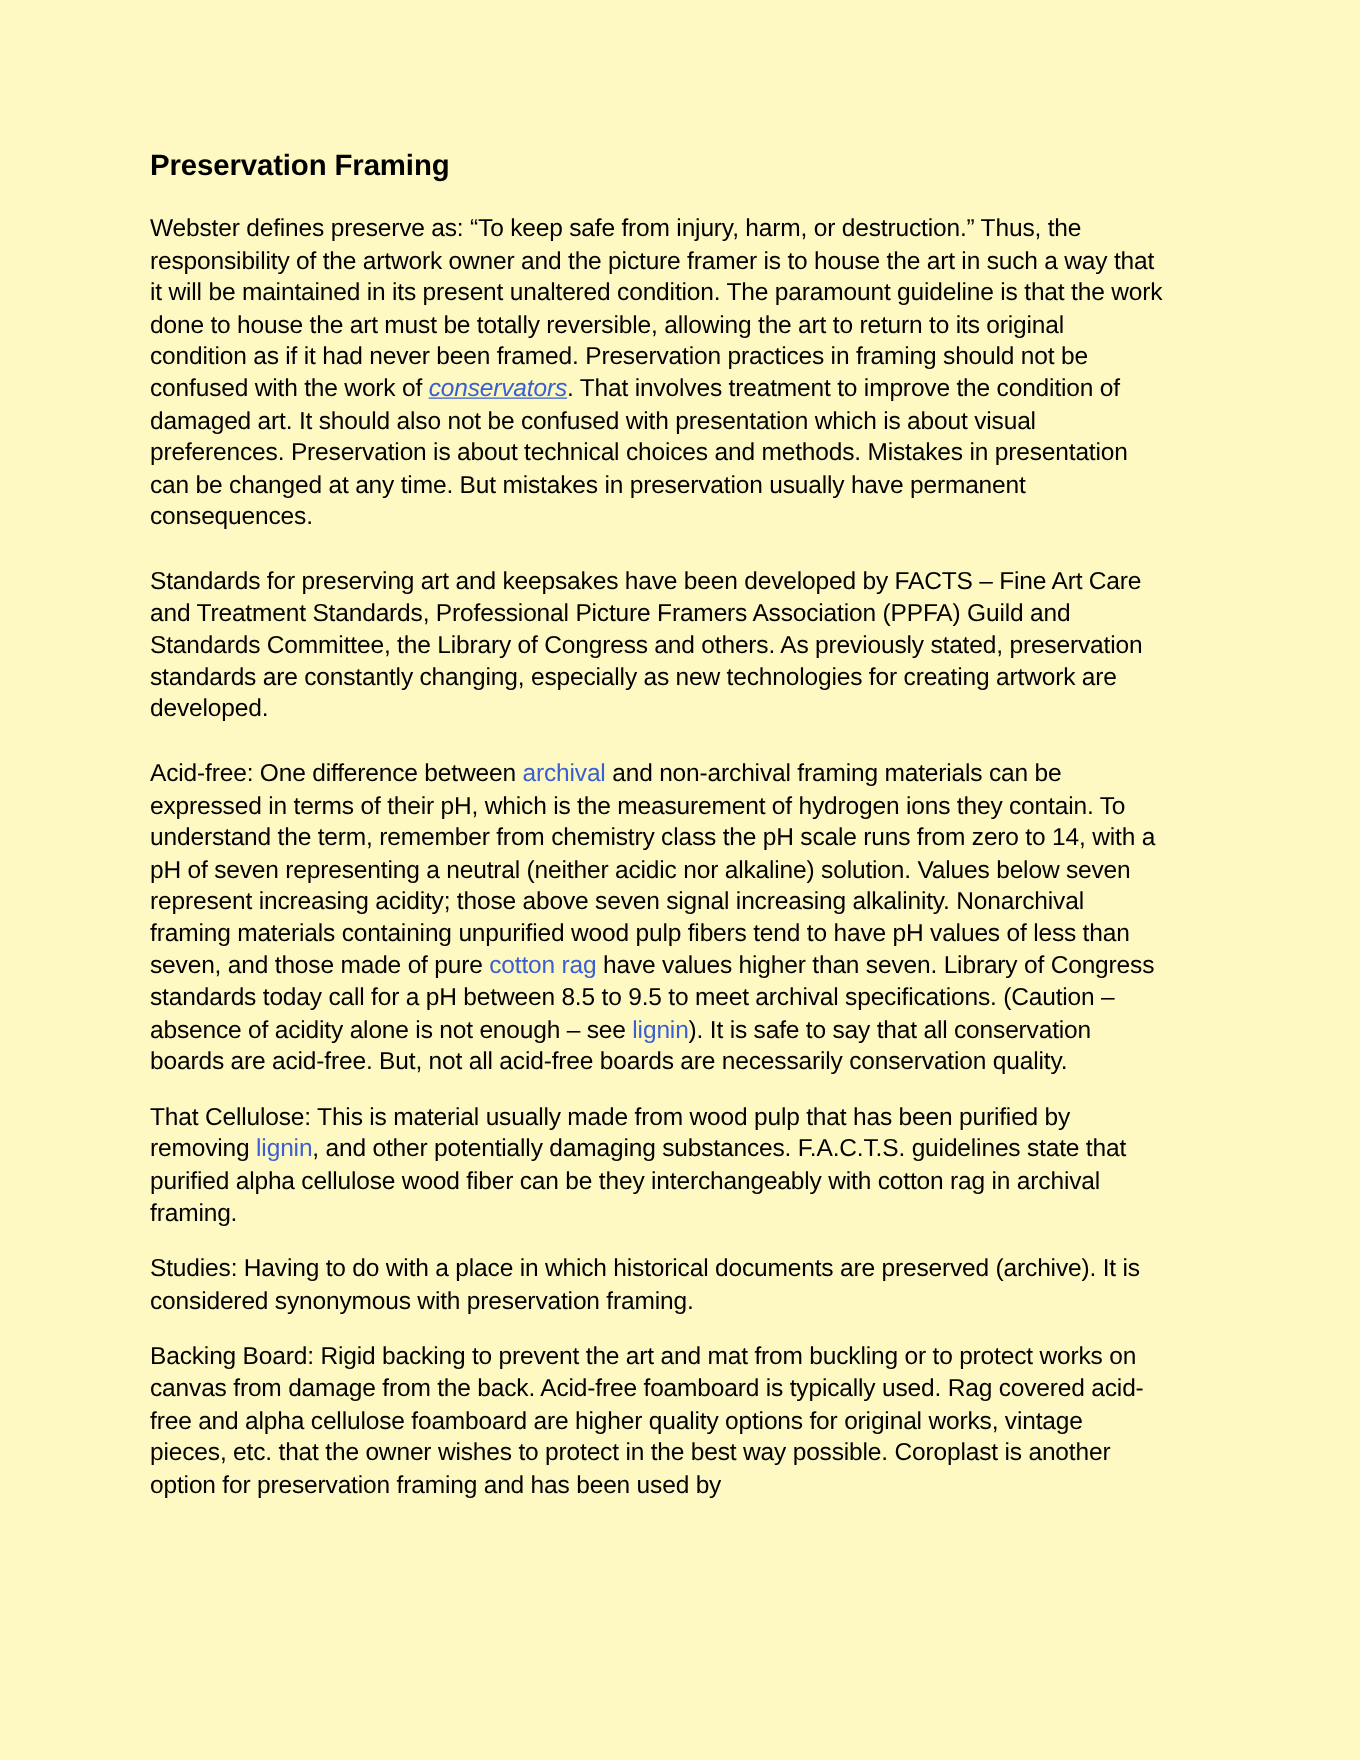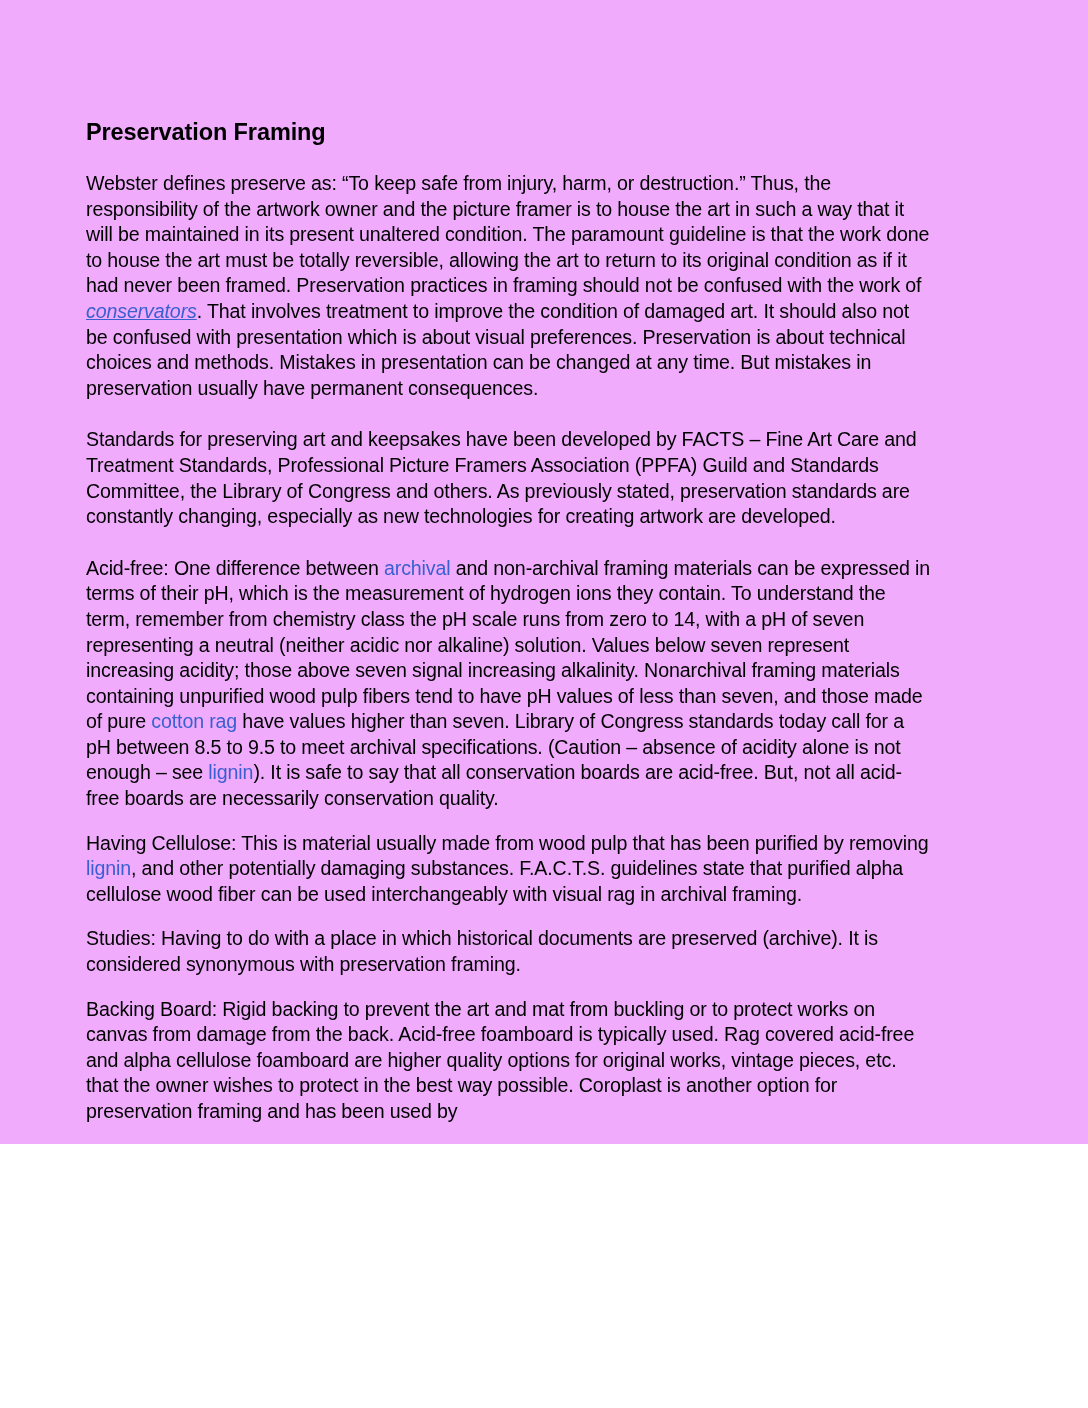--- a/index.html
+++ b/index.html
@@ -10,24 +10,24 @@
   body {
     width: 1088px;
     height: 1408px;
     font-family: "Liberation Sans", sans-serif;
     color: #000000;
     overflow: hidden;
   }
   .page {
     position: relative;
     width: 1088px;
-    height: 1144px;
-    background: #f0abfc;
+    height: 1408px;
+    background: #fef9c3;
     box-sizing: border-box;
-    padding: 118px 158px 0 86px;
+    padding: 118px 158px 0 120px;
   }
   .doc-title {
     font-size: 23.5px;
     font-weight: bold;
     line-height: 29px;
     letter-spacing: -0.1px;
     margin: 0 0 24px 0;
   }
   .doc-title .title-line {
     display: block;
@@ -67,19 +67,19 @@
   </h1>
 
   <p class="para gap-lg"><span>Webster defines preserve as: “To keep safe from injury, harm, or destruction.”  Thus, the responsibility of the artwork owner and the picture framer is to house the art in such a way that it will be maintained in its present unaltered condition.  The paramount guideline is that the work done to house the art must be totally reversible, allowing the art to return to its original condition as if it had never been framed.  </span><span class="ital">Preservation</span><span> practices in framing should not be confused with the work of </span><span class="lnk ital">conservators</span><span>.  That involves treatment to improve the condition of damaged art.  It should also not be confused with </span><span class="ital">presentation</span><span> which is about visual preferences.  </span><span class="ital">Preservation</span><span> is about technical choices and methods.  Mistakes in presentation can be changed at any time.  But mistakes in preservation usually have permanent consequences.</span></p>
 
   <p class="para gap-lg">Standards for preserving art and keepsakes have been developed by FACTS – Fine Art Care and Treatment Standards, Professional Picture Framers Association (PPFA) Guild and Standards Committee, the Library of Congress and others.  As previously stated, preservation standards are constantly changing, especially as new technologies for creating artwork are developed.</p>
 
 
   <p class="para"><span class="term">Acid-free:</span><span>  One difference between </span><span class="lnk">archival</span><span> and non-archival framing materials can be expressed in terms of their pH, which is the measurement of hydrogen ions they contain.  To understand the term, remember from chemistry class the pH scale runs from zero to 14, with a pH of seven representing a neutral (neither acidic nor alkaline) solution.  Values below seven represent increasing acidity; those above seven signal increasing alkalinity.  Nonarchival framing materials containing unpurified wood pulp fibers tend to have pH values of less than seven, and those made of pure </span><span class="lnk">cotton rag</span><span> have values higher than seven.  Library of Congress standards today call for a pH between 8.5 to 9.5 to meet archival specifications.  (Caution – absence of acidity alone is not enough – see </span><span class="lnk">lignin</span><span>).  It is safe to say that all conservation boards are acid-free.  But, not all acid-free boards are necessarily conservation quality.</span></p>
 
 
-  <p class="para"><span class="term">Having Cellulose:</span><span>  This is material usually made from wood pulp that has been purified by removing </span><span class="lnk">lignin</span><span>, and other potentially damaging substances.  F.A.C.T.S. guidelines state that purified alpha cellulose wood fiber can be used interchangeably with visual rag in archival framing.</span></p>
+  <p class="para"><span class="term">That Cellulose:</span><span>  This is material usually made from wood pulp that has been purified by removing </span><span class="lnk">lignin</span><span>, and other potentially damaging substances.  F.A.C.T.S. guidelines state that purified alpha cellulose wood fiber can be they interchangeably with cotton rag in archival framing.</span></p>
 
   <p class="para"><span class="term">Studies:</span><span>  Having to do with a place in which historical documents are preserved (archive).  It is considered synonymous with preservation framing.</span></p>
 
   <p class="para"><span class="term">Backing Board:</span><span>  Rigid backing to prevent the art and mat from buckling or to protect works on canvas from damage from the back.  Acid-free foamboard is typically used.  Rag covered acid-free and alpha cellulose foamboard are higher quality options for original works, vintage pieces, etc. that the owner wishes to protect in the best way possible.  Coroplast is another option for preservation framing and has been used by</span></p>
 
 </div>
 
 </body></html>

